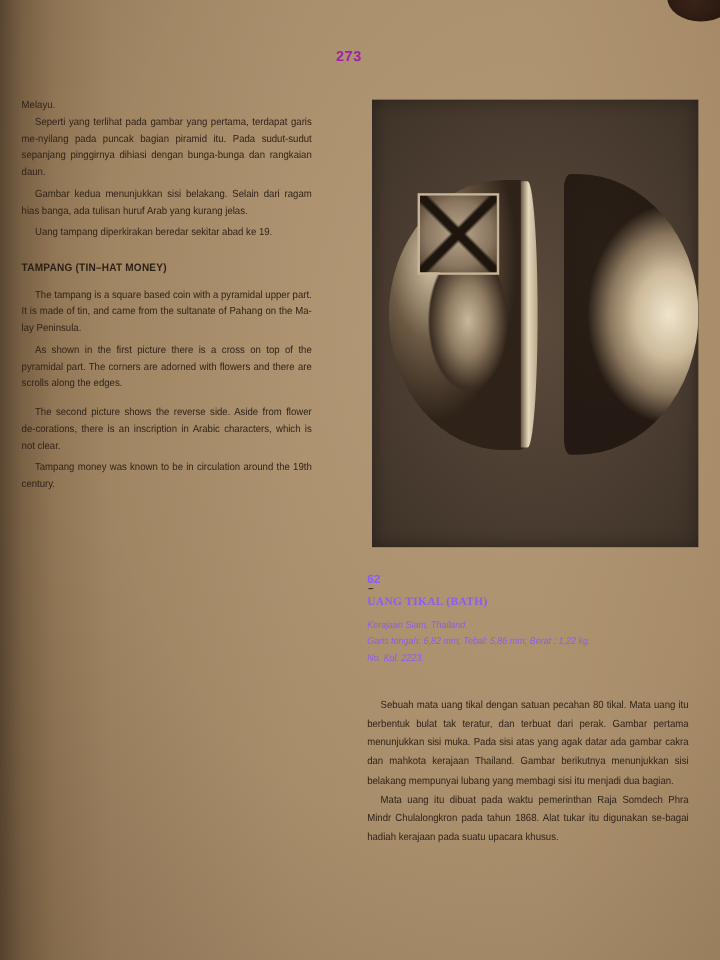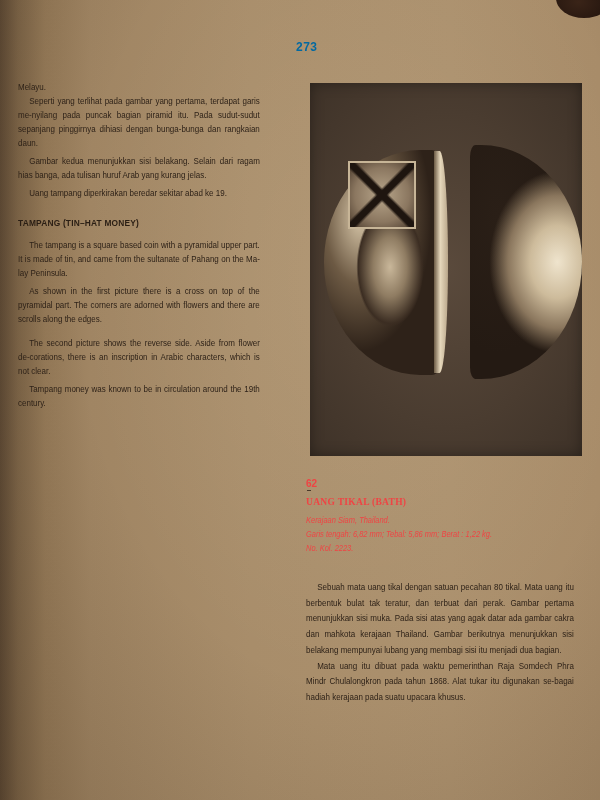--- a/index.html
+++ b/index.html
@@ -26,22 +26,21 @@
       width: 56px; height: 40px;
       border-radius: 50%;
       background: radial-gradient(ellipse at 40% 60%, #3a2418 0%, #24150e 70%);
     }
     .page-number {
       position: absolute;
       left: 280px; top: 40px;
       font-size: 12px;
       font-weight: bold;
       letter-spacing: 0.5px;
-      color: #0369a1;
-      margin-left: 16px;
+      color: #a21caf;
     }
     .left-col {
       position: absolute;
       left: 18px; top: 80px;
       width: 260px;
       font-family: "Liberation Sans", sans-serif;
       font-size: 8.6px;
       line-height: 14px;
       color: #2e2218;
       transform: scaleX(0.93);
@@ -103,21 +102,21 @@
       border-radius: 5% 90% 90% 5% / 5% 50% 50% 5%;
       background:
         radial-gradient(ellipse at 78% 50%, #efe4cd 0%, #cdbb9b 22%, #8a765d 40%, transparent 55%),
         radial-gradient(ellipse at 25% 30%, #2a1f17 0%, #241a13 60%),
         #241a13;
     }
     .caption {
       position: absolute;
       left: 306px; top: 478px;
       width: 270px;
-      color: #ef4444;
+      color: #8b5cf6;
     }
     .caption .num {
       font-size: 10px;
       font-weight: bold;
       margin: 0;
     }
     .caption .tick {
       width: 4px; height: 1px;
       background: #4a3a2c;
       margin: 1px 0 6px 1px;

